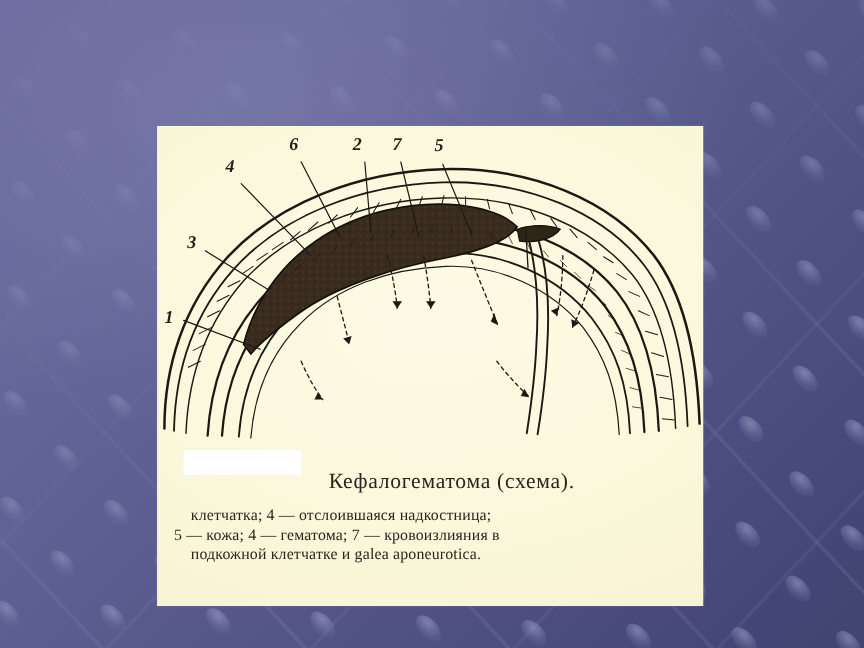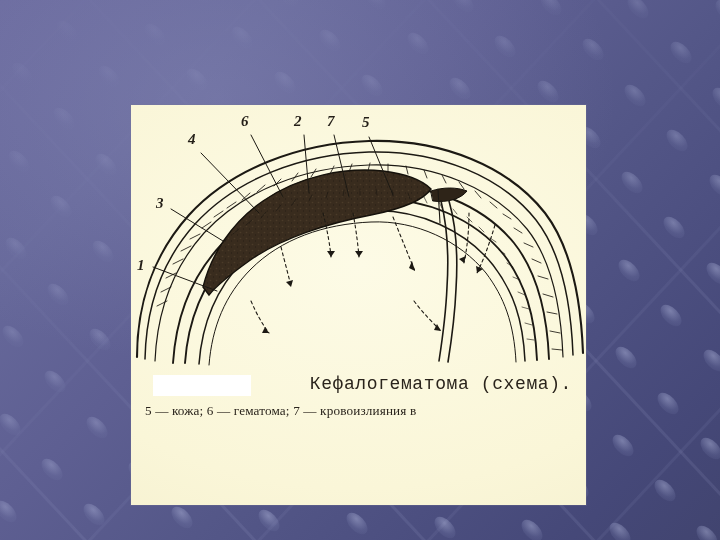--- a/index.html
+++ b/index.html
@@ -143,27 +143,27 @@
   #caption-eraser {
     position: absolute;
     left: 22px;
     top: 8px;
     width: 98px;
     height: 21px;
     background: #ffffff;
   }
   #caption-title {
     position: relative;
-    text-align: right;
+    text-align: center;
     padding-left: 36px;
-    font-family: Liberation Mono, monospace;
+    font-family: Liberation Serif, serif;
     font-size: 18px;
     color: #2a241c;
     letter-spacing: 0.6px;
-    margin-top: 7px;
+    margin-top: 24px;
     white-space: nowrap;
   }
   #caption-legend {
     margin-top: 9px;
     font-family: "Liberation Serif", serif;
     font-size: 13.2px;
     line-height: 16.5px;
     color: #2a241c;
     text-align: justify;
     letter-spacing: 0.15px;
@@ -453,17 +453,19 @@
       <div class="fig-num" style="left:196px; top:8px;">7</div>
       <div class="fig-num" style="left:231px; top:9px;">5</div>
       <div class="fig-num" style="left:25px;  top:90px;">3</div>
       <div class="fig-num" style="left:6px;   top:152px;">1</div>
     </div>
 
     <div id="caption-area">
       <div id="caption-eraser"></div>
       <div id="caption-title">Кефалогематома  (схема).</div>
       <div id="caption-legend">
-        <span class="ln">5 — кожа; 6 — гематома; 7 — кровоизлияния в</span>
+        <span class="ln indent">клетчатка;    4 — отслоившаяся    надкостница;</span>
+        <span class="ln">5 — кожа; 4 — гематома; 7 — кровоизлияния в</span>
+        <span class="ln indent">подкожной  клетчатке и galea aponeurotica.</span>
       </div>
     </div>
   </div>
 </div>
 
 </body></html>

